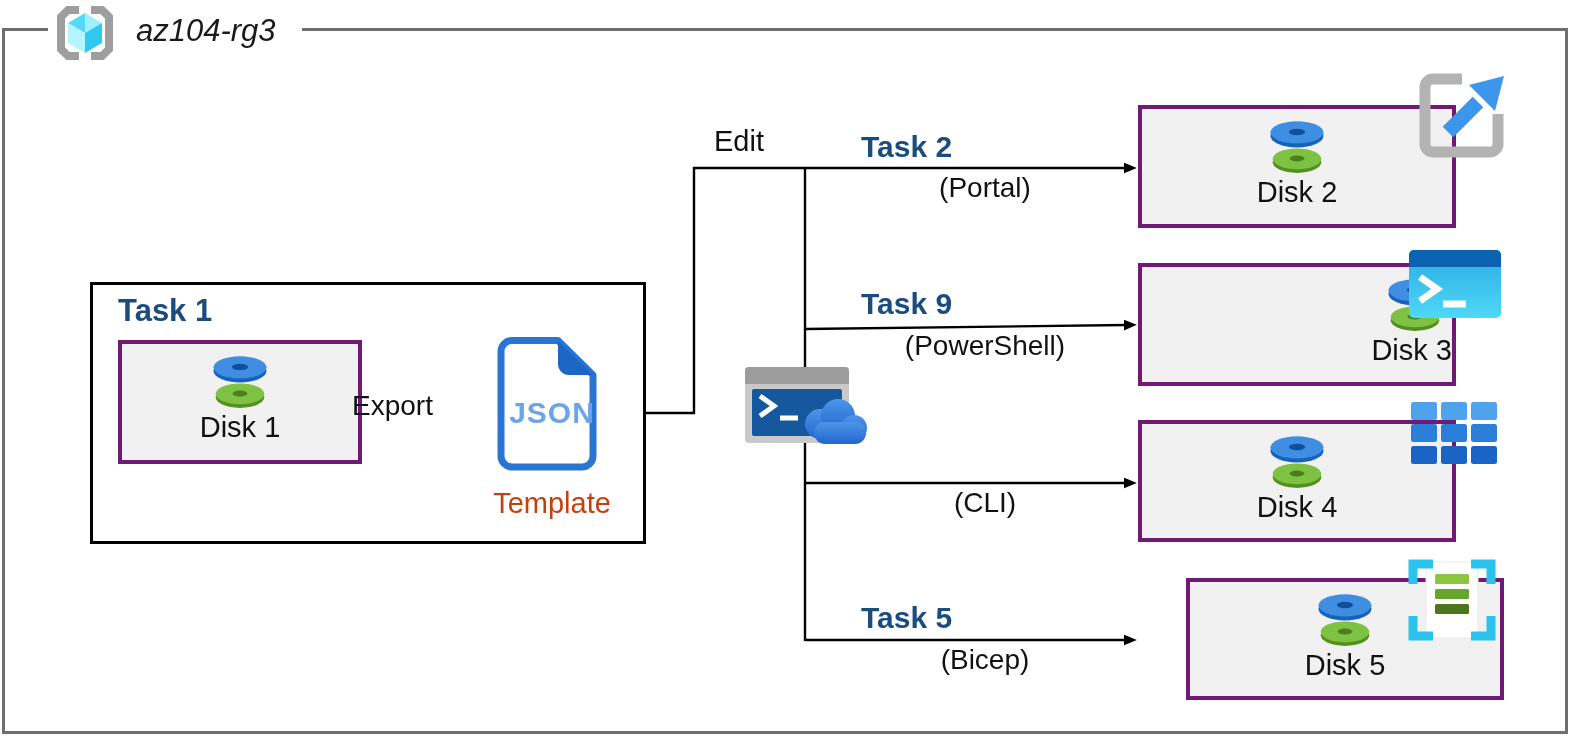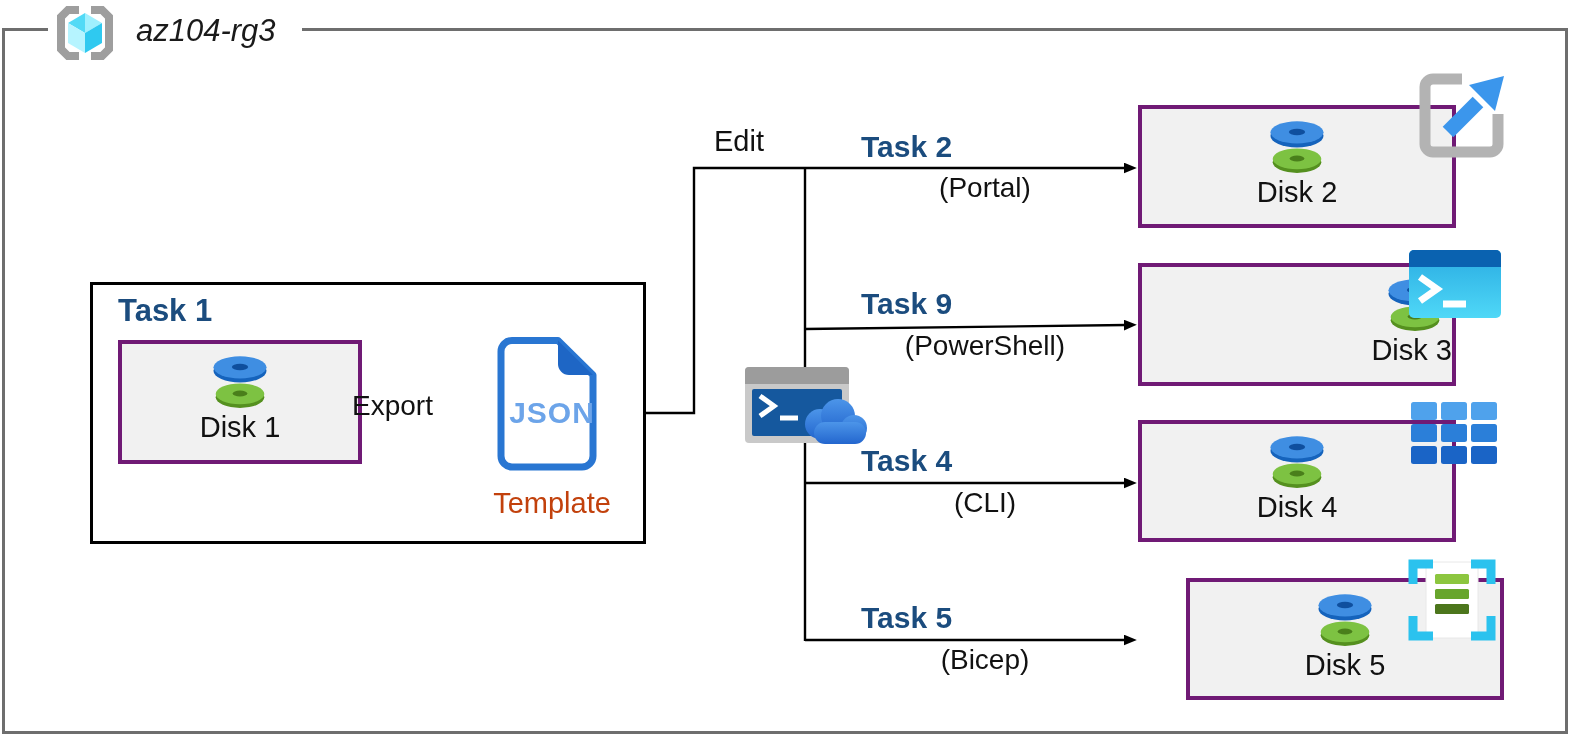--- a/index.html
+++ b/index.html
@@ -143,21 +143,20 @@
         <stop offset="0" stop-color="#29ABE2"></stop>
           <stop offset="1" stop-color="#4FD8F7"></stop>
       </linearGradient>
     </defs>
     <rect x="1" y="1" width="92" height="68" rx="5" fill="url(#psg)"></rect>
     <path d="M6,1 H88 a5,5 0 0 1 5,5 V18 H1 V6 a5,5 0 0 1 5,-5 Z" fill="#0A62B0"></path>
     <polyline points="12,28 29,40 12,52" fill="none" stroke="#fff" stroke-width="7"></polyline>
     <line x1="35" y1="55" x2="58" y2="55" stroke="#fff" stroke-width="7"></line>
   </svg>
 
-  <div class="t-label" style="top:444px;">Task 4</div>
   <div class="m-label" style="top:487px;">(CLI)</div>
   <div class="disk-box" style="left:1138px;top:420px;width:318px;height:122px;text-align:right;">
     <svg class="disk-icon" viewBox="0 0 100 76">
         <use href="#disk-sym"></use>
       </svg>
     <div class="disk-label">Disk 4</div>
   </div>
   <svg class="tool-icon" style="left:1410px;top:401px;" width="90" height="66" viewBox="0 0 90 66">
     <g>
       <rect x="1" y="1" width="26" height="18" rx="2.5" fill="#4FA2EC"></rect>

